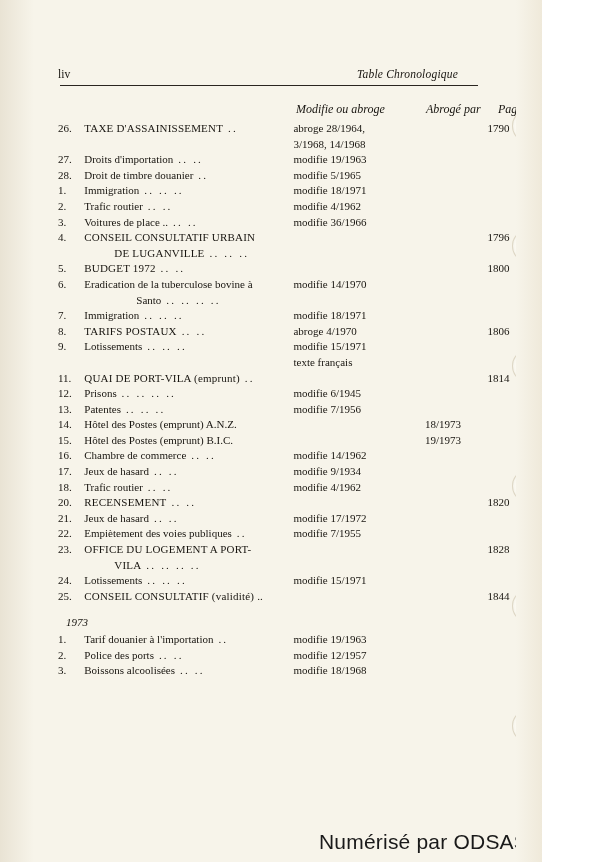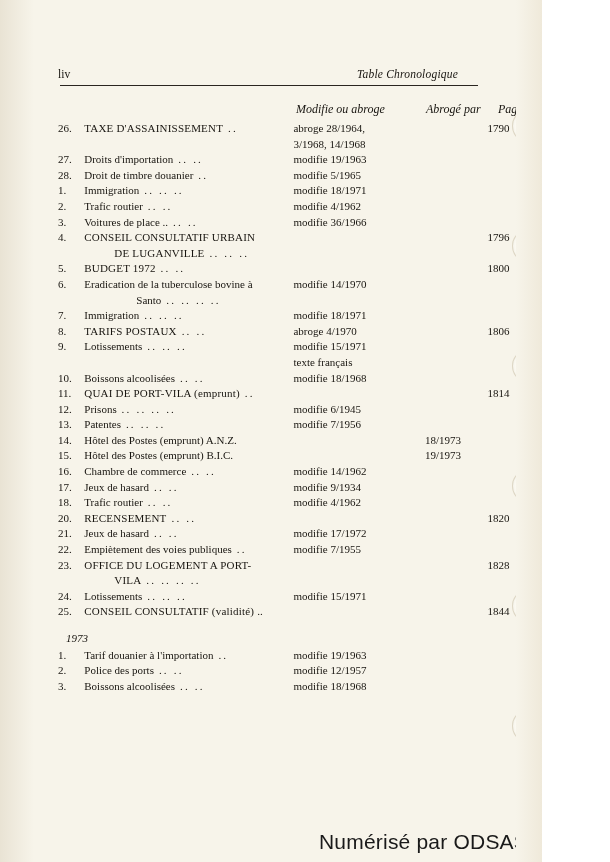--- a/index.html
+++ b/index.html
@@ -321,31 +321,20 @@
               <span class="sub">Lotissements<span class="dots">  ..      ..      ..</span></span>
             </td>
             <td class="mod">
               <span class="sub">modifie 15/1971</span>
               <span class="sub">texte français</span>
             </td>
             <td class="abr"></td>
             <td class="page"></td>
           </tr>
           <tr>
-            <td class="num">10.</td>
-            <td class="label">
-              <span class="sub">Boissons alcoolisées<span class="dots">  ..      ..</span></span>
-            </td>
-            <td class="mod">
-              <span class="sub">modifie 18/1968</span>
-            </td>
-            <td class="abr"></td>
-            <td class="page"></td>
-          </tr>
-          <tr>
             <td class="num">11.</td>
             <td class="label">
               <span class="sub caps">QUAI DE PORT-VILA (emprunt)<span class="dots">  ..</span></span>
             </td>
             <td class="mod">
               <span class="sub"></span>
             </td>
             <td class="abr"></td>
             <td class="page">1814</td>
           </tr>

